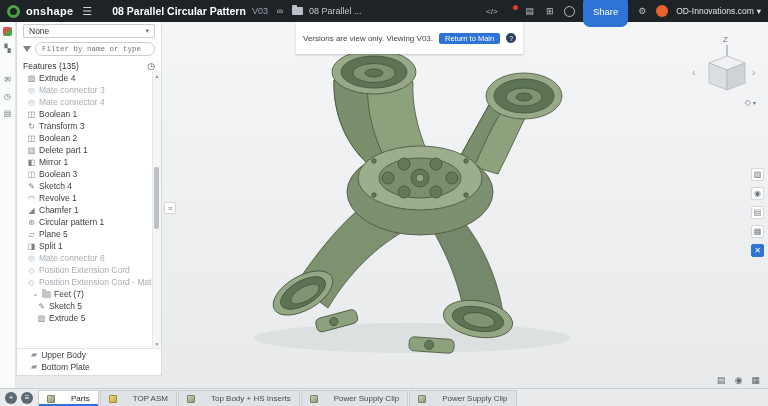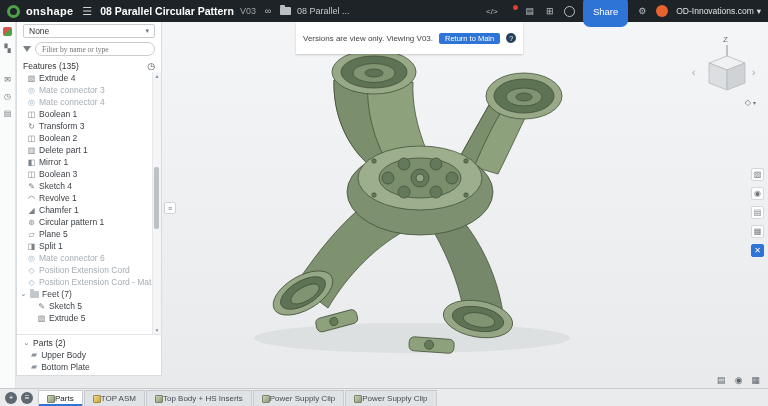--- a/index.html
+++ b/index.html
@@ -4,21 +4,21 @@
 <style>
   *{margin:0;padding:0;box-sizing:border-box}
   html,body{width:768px;height:406px;overflow:hidden;font-family:"Liberation Sans",sans-serif;background:#fff}
 
   
   .topbar{position:absolute;left:0;top:0;width:768px;height:22px;background:#1d2327;display:flex;align-items:center;gap:6px;padding:0 7px;z-index:40;color:#cfd4d8}
   .logo-mark{width:13px;height:13px;border-radius:50%;background:#4fa346;position:relative;flex:0 0 auto}
   .logo-mark::after{content:"";position:absolute;left:3px;top:3px;width:7px;height:7px;border-radius:50%;background:#1d2327}
   .logo-text{color:#fff;font-size:11px;font-weight:bold;letter-spacing:.3px}
   .hamburger{font-size:11px;color:#cfd4d8;margin-left:3px}
-  .doc-title{color:#fff;font-weight:bold;font-size:10.5px;white-space:nowrap;margin-left:2px}
+  .doc-title{color:#fff;font-weight:bold;font-size:10.5px;white-space:nowrap;margin-left:14px}
   .version-chip{color:#9aa4ab;font-size:9px}
   .tb-icon{color:#b9c1c7;font-size:9px;text-align:center;min-width:12px}
   .folder-glyph{width:11px;height:8px;background:#b9c1c7;border-radius:1px;position:relative;flex:0 0 auto}
   .folder-glyph::before{content:"";position:absolute;top:-2px;left:0;width:5px;height:2px;background:#b9c1c7;border-radius:1px 1px 0 0}
   .breadcrumb-text{font-size:9px;color:#c3cad0;white-space:nowrap}
   .topbar-right{margin-left:auto;display:flex;align-items:center;gap:8px}
   .bell-wrap{position:relative;width:10px;height:10px}
   .bell-shape{width:8px;height:7px;background:#c3cad0;border-radius:4px 4px 1px 1px;margin:2px auto 0}
   .badge-dot{position:absolute;top:-1px;right:-2px;width:5px;height:5px;border-radius:50%;background:#e23d32}
   .globe-circle{width:11px;height:11px;border-radius:50%;border:1.5px solid #b9c1c7}
@@ -56,46 +56,46 @@
   
   .panel-handle{position:absolute;left:164px;top:202px;width:12px;height:12px;background:#fff;border:1px solid #cfd3d6;border-radius:2px;z-index:18;font-size:7px;color:#6d757c;display:flex;align-items:center;justify-content:center}
 
   
   .panel{position:absolute;left:16px;top:22px;width:146px;height:354px;background:#fff;border:1px solid #d9dcdf;border-top:none;z-index:15;display:flex;flex-direction:column;overflow:hidden}
   .ctx-label{font-size:8.5px;color:#555;padding:4px 6px 1px}
   .ctx-select{margin:2px 6px 0;height:14px;border:1px solid #c9cdd1;border-radius:2px;font-size:8.5px;color:#333;display:flex;align-items:center;justify-content:space-between;padding:0 5px}
   .ctx-select .chev{font-size:7px;color:#6d757c}
   .filter-row{display:flex;align-items:center;gap:4px;padding:4px 6px 3px}
   .funnel{width:0;height:0;border-left:4px solid transparent;border-right:4px solid transparent;border-top:6px solid #7a8187}
-  .filter-input{flex:1;height:14px;border:1px solid #c9cdd1;border-radius:7px;font-size:7.5px;padding:0 6px;color:#555;outline:none;min-width:0;font-family:Liberation Serif, serif}
+  .filter-input{flex:1;height:14px;border:1px solid #c9cdd1;border-radius:7px;font-size:7.5px;padding:0 6px;color:#555;outline:none;min-width:0;font-family:Liberation Mono, monospace}
   .features-header{display:flex;align-items:flex-start;justify-content:space-between;padding:2px 6px 1px;font-size:8.5px;color:#333}
   .clock{font-size:9px;color:#555}
   .tree{position:relative;flex:1;overflow:hidden}
   .tree-rows{position:absolute;left:0;right:9px;top:0}
   .trow{height:12px;display:flex;align-items:center;gap:3px;padding-left:10px;font-size:8.5px;color:#3a3f44;white-space:nowrap;overflow:hidden}
-  .trow.folder-row{padding-left:3px}
+  .trow.folder-row{padding-left:15px}
   .trow.child{padding-left:20px}
   .ficon{width:9px;min-width:9px;font-size:8px;color:#7c8288;text-align:center;line-height:9px}
   .grayed{color:#a6adb3}
   .grayed .ficon{color:#9db4c6}
   .chev-sm{font-size:7px;color:#6d757c;width:7px;text-align:center}
   .mini-folder{width:9px;height:7px;min-width:9px;background:#c2c7cb;border-radius:1px;position:relative}
   .mini-folder::before{content:"";position:absolute;top:-2px;left:0;width:4px;height:2px;background:#c2c7cb;border-radius:1px 1px 0 0}
   .vscroll{position:absolute;right:0;top:0;bottom:0;width:9px;background:#f4f5f6;border-left:1px solid #e6e8ea;display:flex;flex-direction:column;justify-content:space-between;align-items:center;font-size:5px;color:#8a9096;padding:1px 0}
   .vthumb{position:absolute;right:2px;top:95px;width:5px;height:62px;background:#bcc1c6;border-radius:2px}
   .parts-sec{border-top:1px solid #e2e4e6;padding-bottom:2px}
   .parts-header{display:flex;align-items:center;gap:3px;padding:3px 6px 1px;font-size:8.5px;color:#333}
   .prow{height:12px;display:flex;align-items:center;gap:4px;padding-left:14px;font-size:8.5px;color:#3a3f44}
   .picon{font-size:8px;color:#8b96a0;line-height:8px}
 
   
   .tabbar{position:absolute;left:0;bottom:0;width:768px;height:18px;background:#e9ebec;border-top:1px solid #c8ccd0;display:flex;align-items:flex-end;z-index:35}
   .tab-circles{display:flex;align-items:center;gap:4px;padding:0 5px 2px 5px}
   .circle-btn{width:12px;height:12px;border-radius:50%;background:#5d6871;color:#fff;font-size:8px;line-height:11px;text-align:center}
-  .tab{height:16px;display:flex;align-items:center;gap:0;padding:0 8px;font-size:8px;color:#454a4f;background:#e0e3e5;border:1px solid #c8ccd0;border-bottom:none;margin-right:1px;white-space:nowrap}
+  .tab{height:16px;display:flex;align-items:center;gap:16px;padding:0 8px;font-size:8px;color:#454a4f;background:#e0e3e5;border:1px solid #c8ccd0;border-bottom:none;margin-right:1px;white-space:nowrap}
   .tab.active{background:#fff;box-shadow:inset 0 -2px 0 #2e74d6;color:#222}
   .ps-icon{width:8px;height:8px;background:linear-gradient(135deg,#ccd3b6,#8c9a78);border:1px solid #79856a;border-radius:1px}
   .asm-icon{width:8px;height:8px;background:linear-gradient(135deg,#f0d98c,#c9a83f);border:1px solid #a8893a;border-radius:1px}
 </style>
 </head>
 <body>
 
 <div class="topbar">
   <span class="logo-mark"></span>
   <span class="logo-text">onshape</span>
@@ -338,24 +338,20 @@
         </div>
     </div>
     <div class="vscroll">
       <span>▲</span>
       <span>▼</span>
     </div>
     <div class="vthumb"></div>
   </div>
 
   <div class="parts-sec">
-    <div class="parts-header">
-      <span class="chev-sm">⌄</span>
-      <span>Parts (2)</span>
-    </div>
     <div class="prow">
         <span class="picon">▰</span>
         <span>Upper Body</span>
       </div>
     <div class="prow">
         <span class="picon">▰</span>
         <span>Bottom Plate</span>
       </div>
   </div>
 </div>

